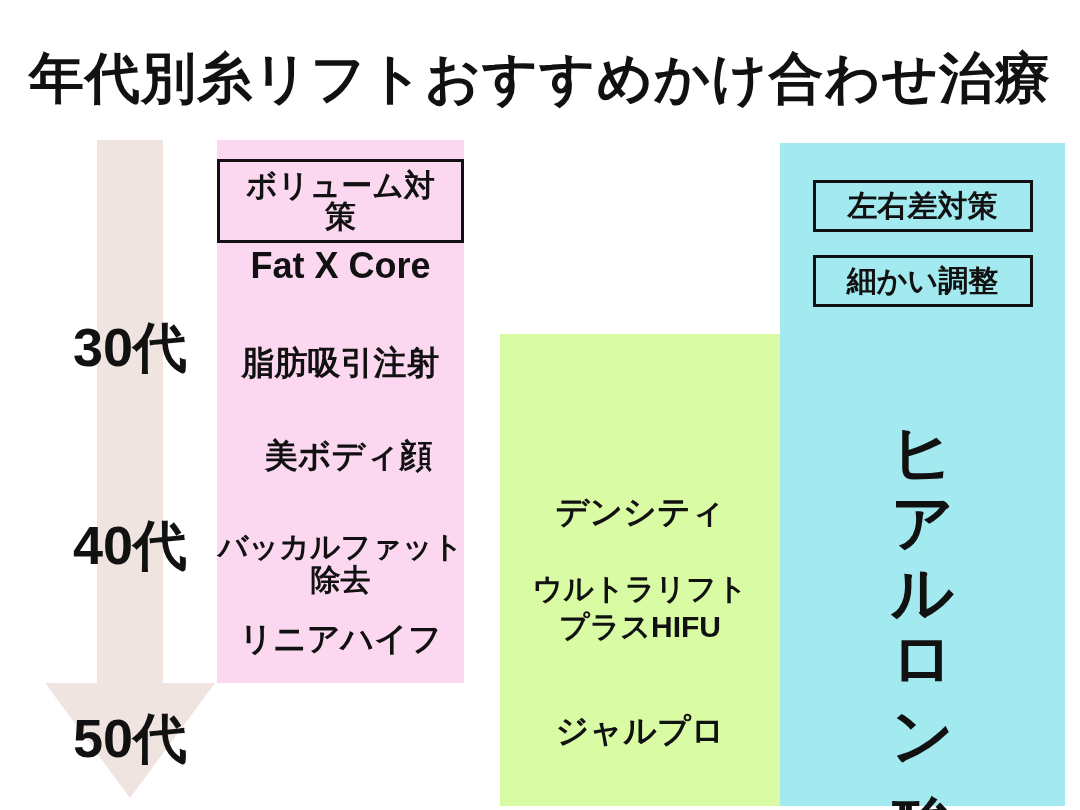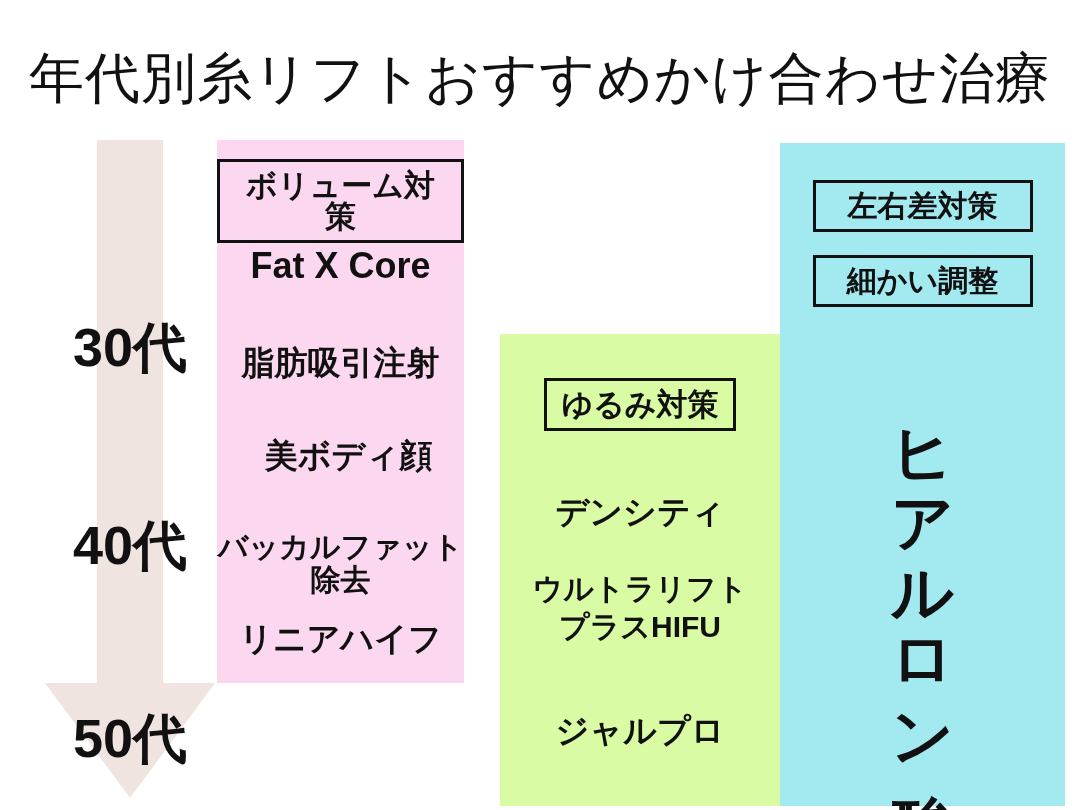--- a/index.html
+++ b/index.html
@@ -13,21 +13,21 @@
     width:1080px;
     height:810px;
     background:#ffffff;
     overflow:hidden;
   }
   .title{
     position:absolute;
     left:0; top:42px; width:1080px;
     text-align:center;
     font-size:55px;
-    font-weight:400;
+    font-weight:700;
     letter-spacing:1px;
     color:#111;
   }
   
   .arrow-shaft{
     position:absolute;
     left:97px; top:140px;
     width:66px; height:545px;
   }
   .arrow-head{
@@ -112,23 +112,20 @@
       <span class="boxed fs31">ボリューム対策</span>
     </div>
     <div class="abs-center fs36" style="top:106px;">Fat X Core</div>
     <div class="abs-center fs33" style="top:205px;">脂肪吸引注射</div>
     <div class="abs-center fs33" style="top:298px;margin-left:8px;">美ボディ顔</div>
     <div class="abs-center fs26" style="top:390px;">バッカルファット除去</div>
     <div class="abs-center fs33" style="top:481px;">リニアハイフ</div>
   </div>
 
   <div class="col col-loosening" style="background-color: rgb(217, 251, 163);">
-    <div class="abs-center" style="top:44px;">
-      <span class="boxed fs31">ゆるみ対策</span>
-    </div>
     <div class="abs-center fs33" style="top:160px;">デンシティ</div>
     <div class="abs-center fs30 multiline" style="top:236px;">ウルトラリフト
 プラスHIFU</div>
     <div class="abs-center fs33" style="top:379px;">ジャルプロ</div>
   </div>
 
   <div class="col col-balance" style="background-color: rgb(162, 234, 240);">
     <div class="abs-center" style="top:112px;">
       <span class="boxed fs30" style="min-width:186px;">細かい調整</span>
     </div>

